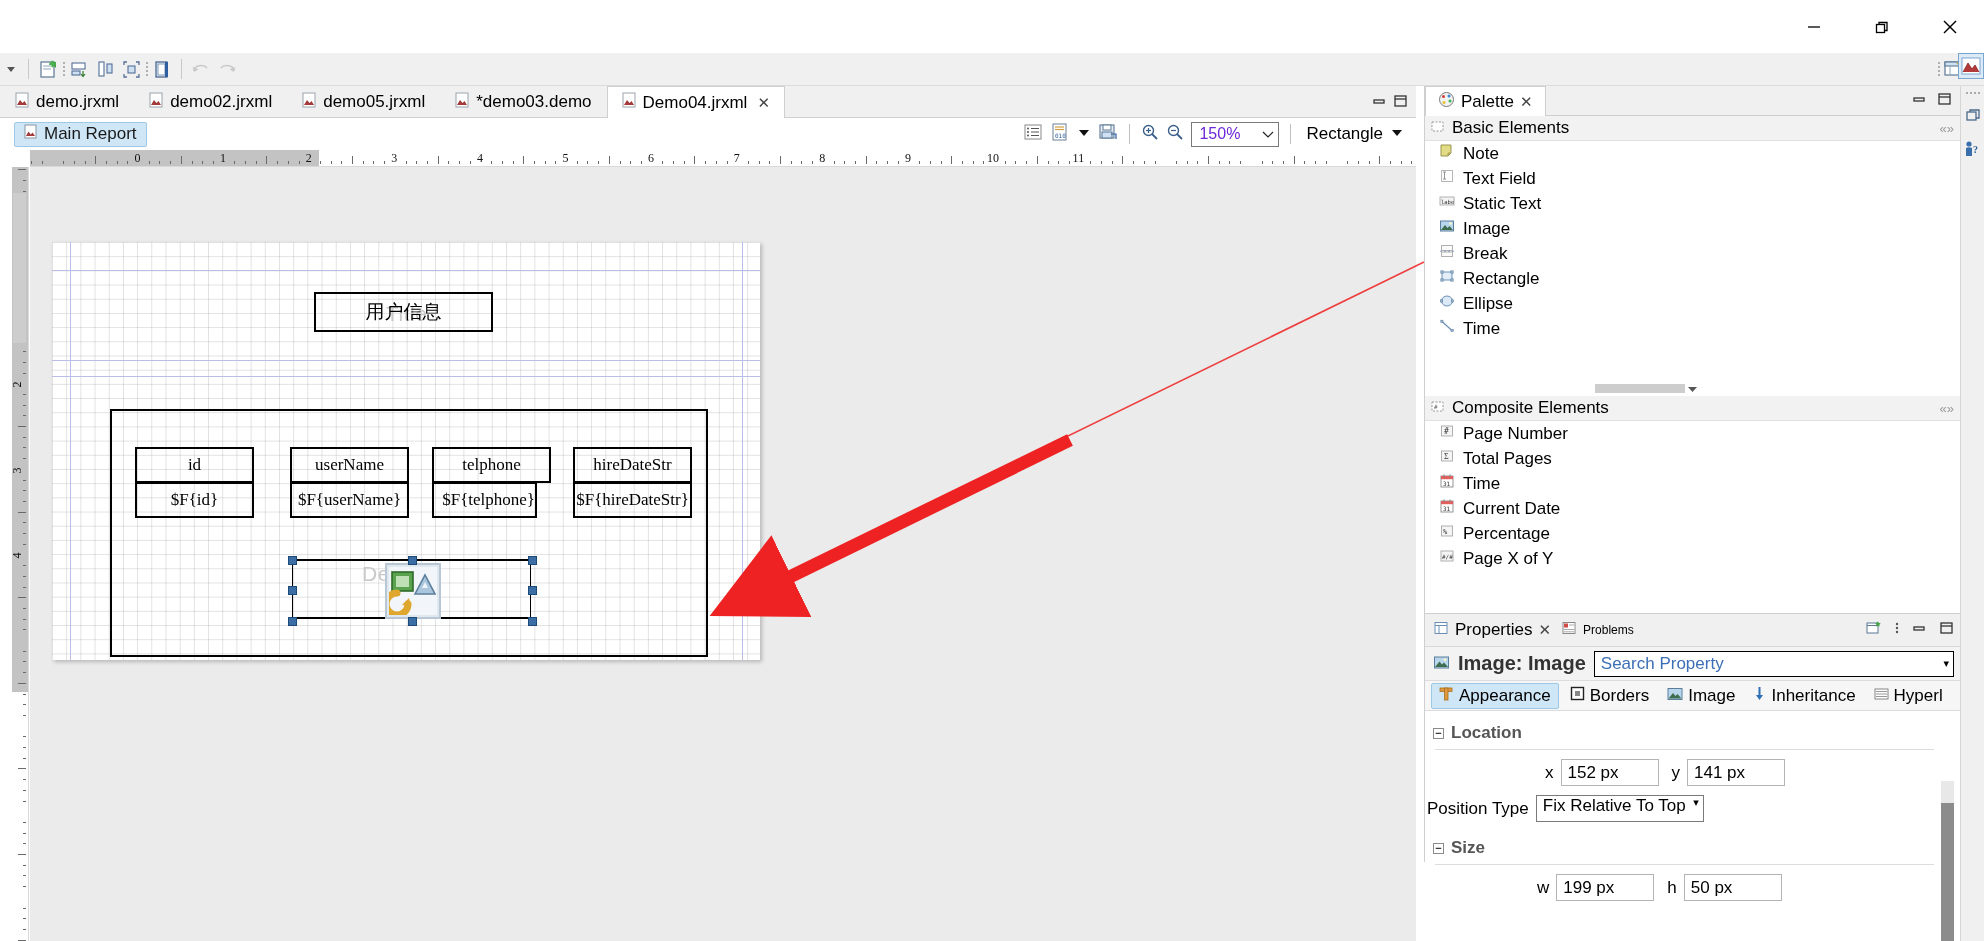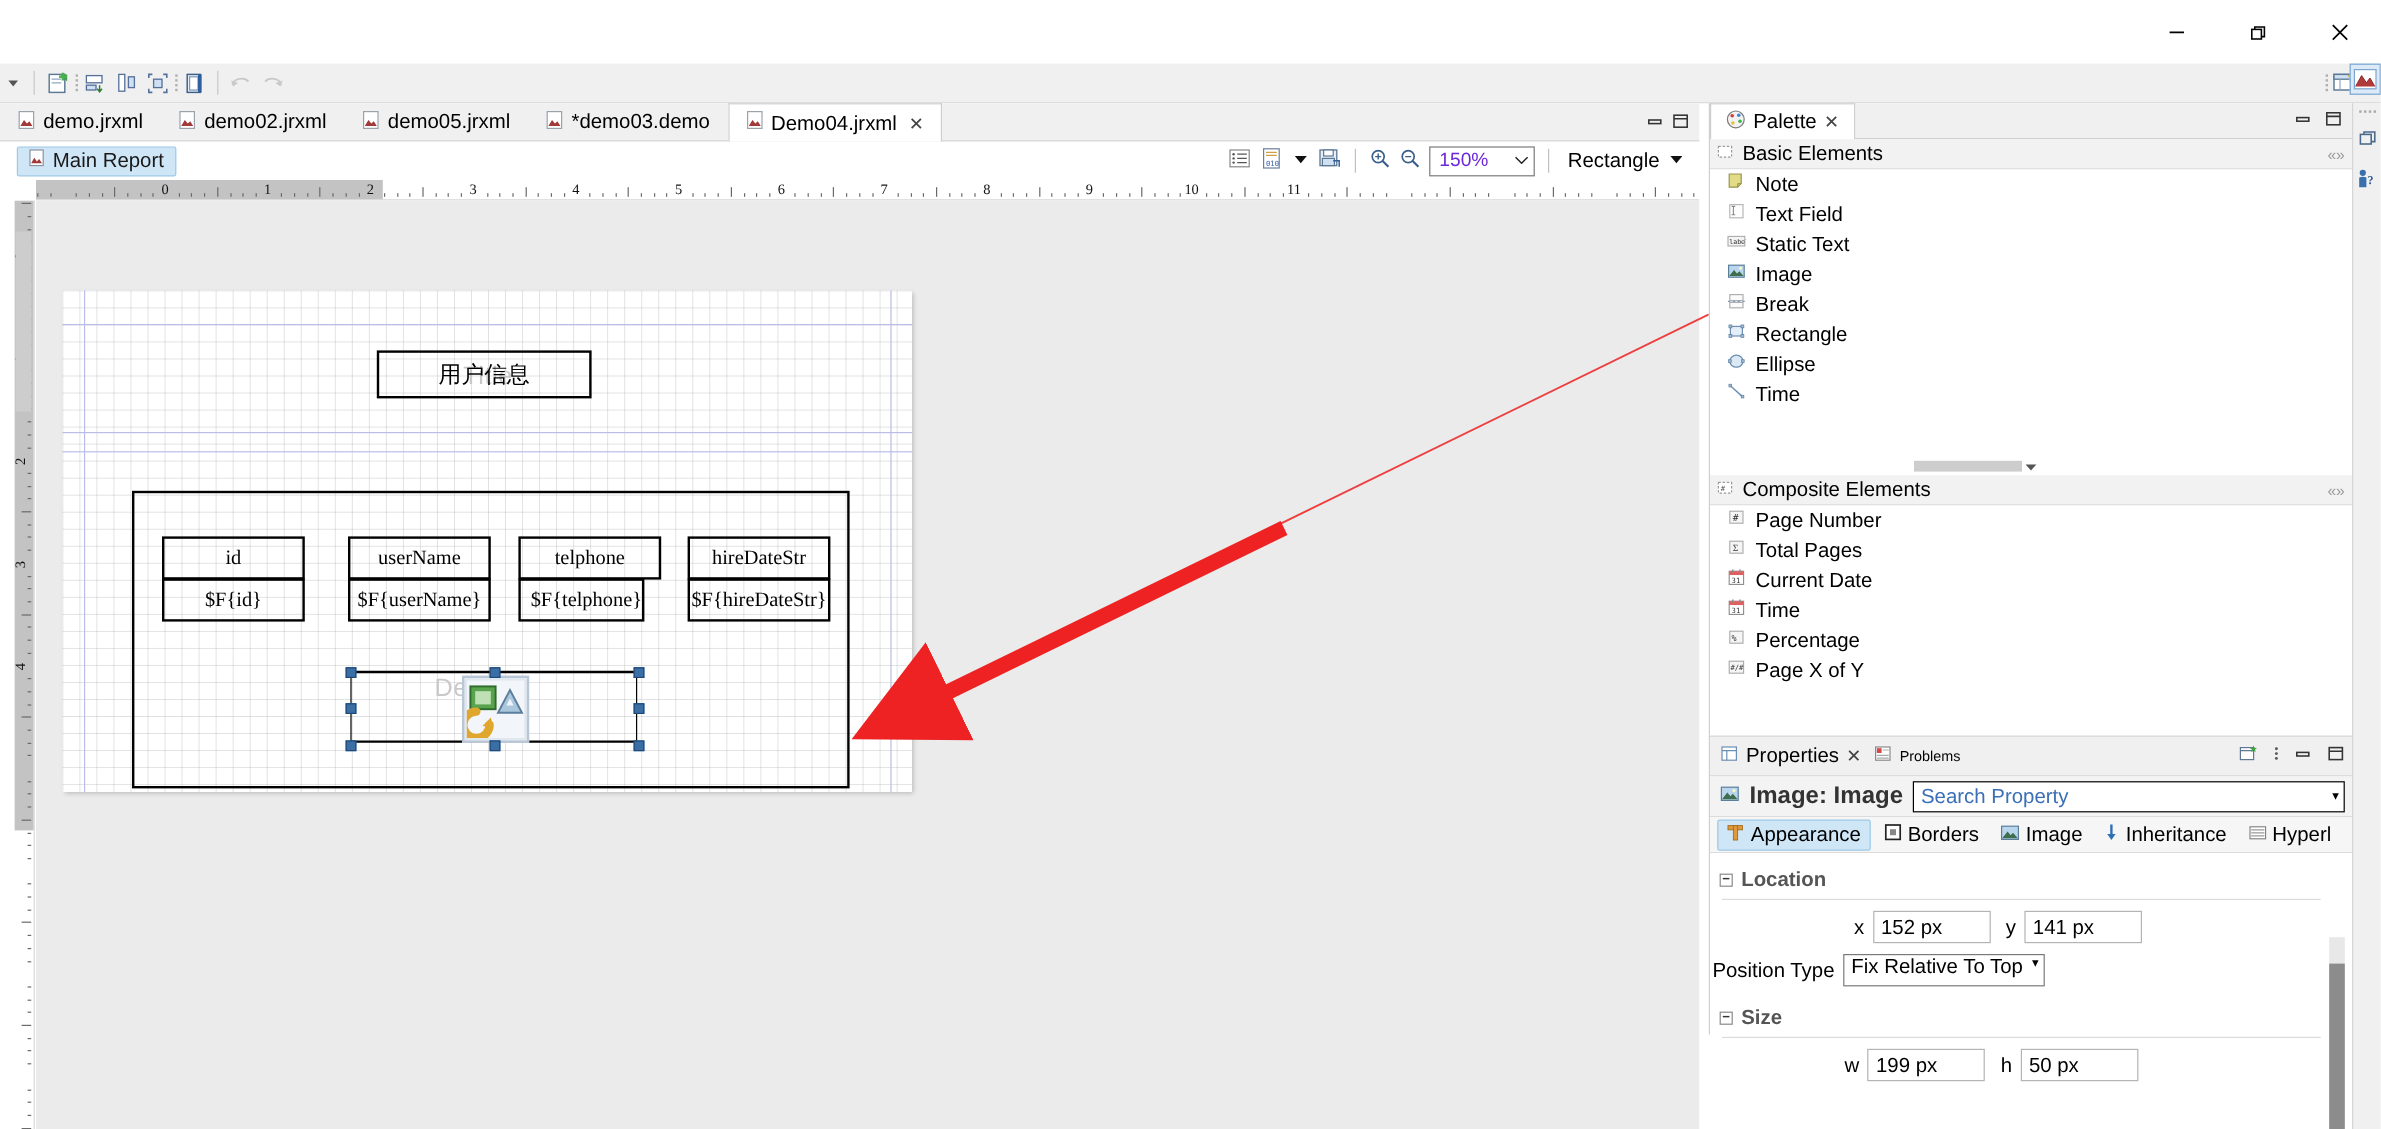--- a/index.html
+++ b/index.html
@@ -952,33 +952,33 @@
       <div class="pal-item">
         <span>
           <svg width="16" height="16" viewBox="0 0 16 16">
               <rect x="2" y="3" width="12" height="11" fill="#fff" stroke="#8a8a8a" stroke-width=".9"></rect>
               <rect x="2" y="3" width="12" height="3.2" fill="#e06060"></rect>
               <line x1="5" y1="1.5" x2="5" y2="4" stroke="#8a8a8a" stroke-width="1.2"></line>
               <line x1="11" y1="1.5" x2="11" y2="4" stroke="#8a8a8a" stroke-width="1.2"></line>
               <text x="4" y="12.6" font-size="6" fill="#333" font-family="monospace">31</text>
             </svg>
         </span>
-        <span>Current Date</span>
+        <span>Time</span>
       </div>
       <div class="pal-item">
         <span>
           <svg width="16" height="16" viewBox="0 0 16 16">
               <rect x="2" y="3" width="12" height="11" fill="#fff" stroke="#8a8a8a" stroke-width=".9"></rect>
               <rect x="2" y="3" width="12" height="3.2" fill="#e06060"></rect>
               <line x1="5" y1="1.5" x2="5" y2="4" stroke="#8a8a8a" stroke-width="1.2"></line>
               <line x1="11" y1="1.5" x2="11" y2="4" stroke="#8a8a8a" stroke-width="1.2"></line>
               <text x="4" y="12.6" font-size="6" fill="#333" font-family="monospace">31</text>
             </svg>
         </span>
-        <span>Time</span>
+        <span>Current Date</span>
       </div>
       <div class="pal-item">
         <span>
           <svg width="16" height="16" viewBox="0 0 16 16">
               <rect x="2.5" y="3" width="11" height="10" fill="#f5f5f5" stroke="#a8a8a8" stroke-width=".9"></rect>
               <text x="4" y="11" font-size="7" fill="#333" font-family="monospace">%</text>
             </svg>
         </span>
         <span>Percentage</span>
       </div>

